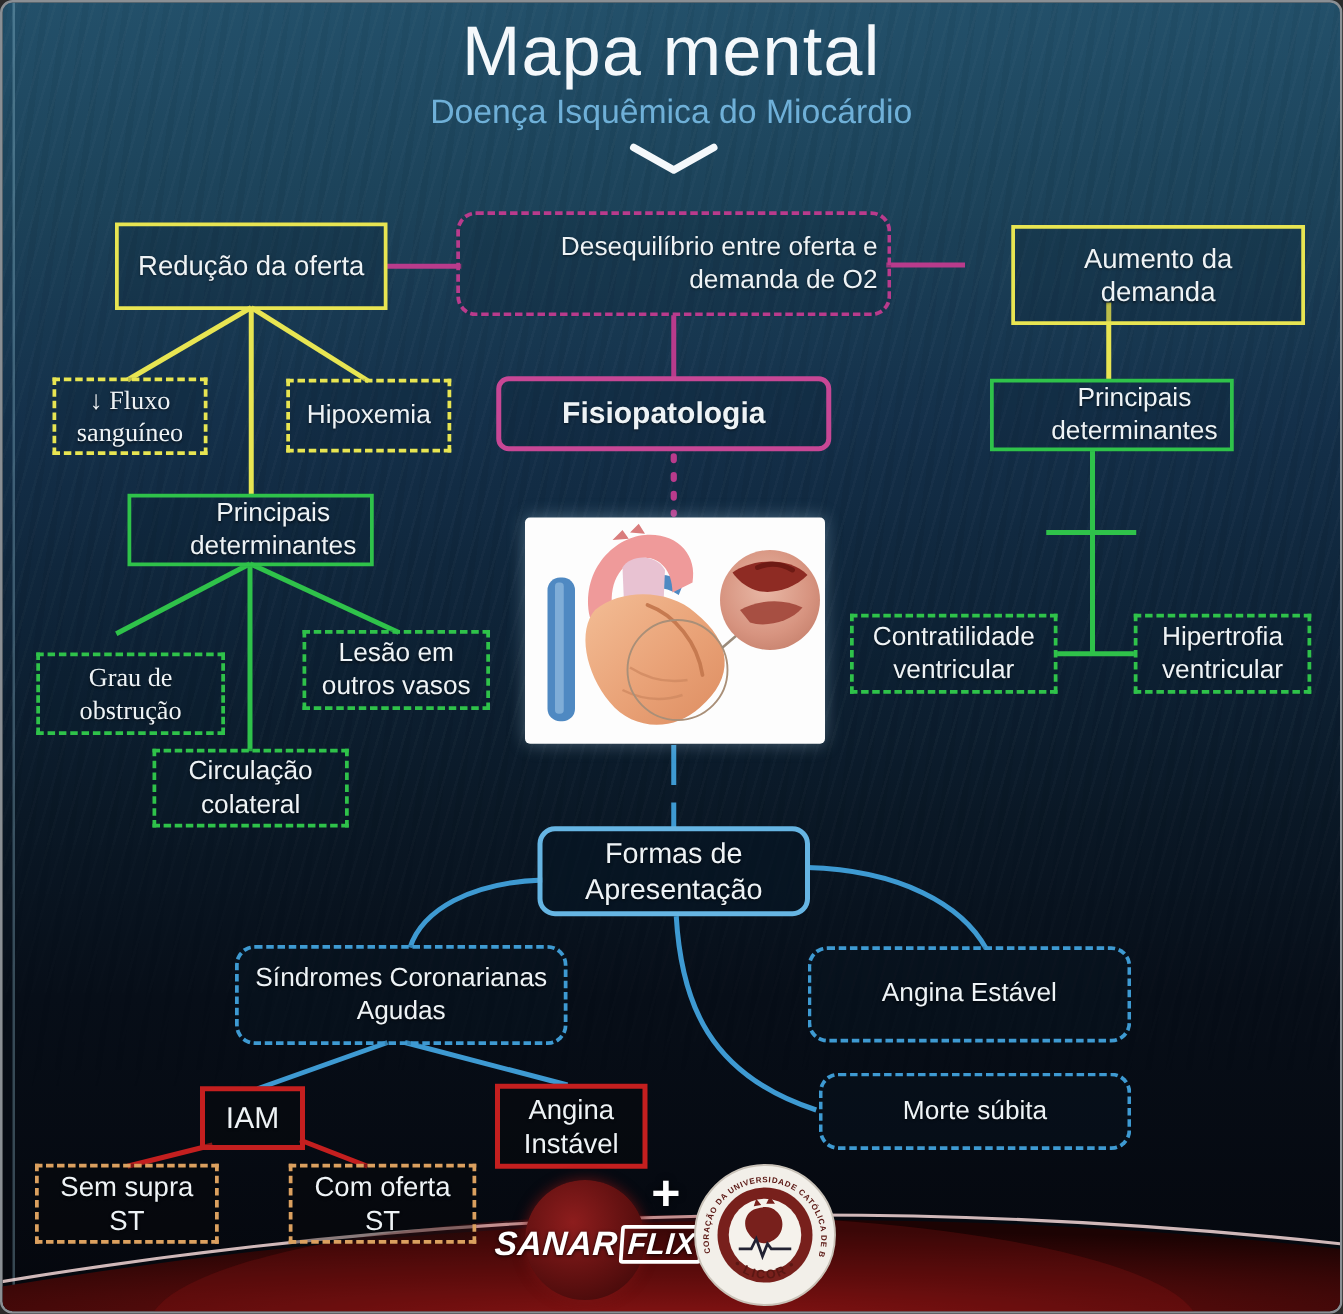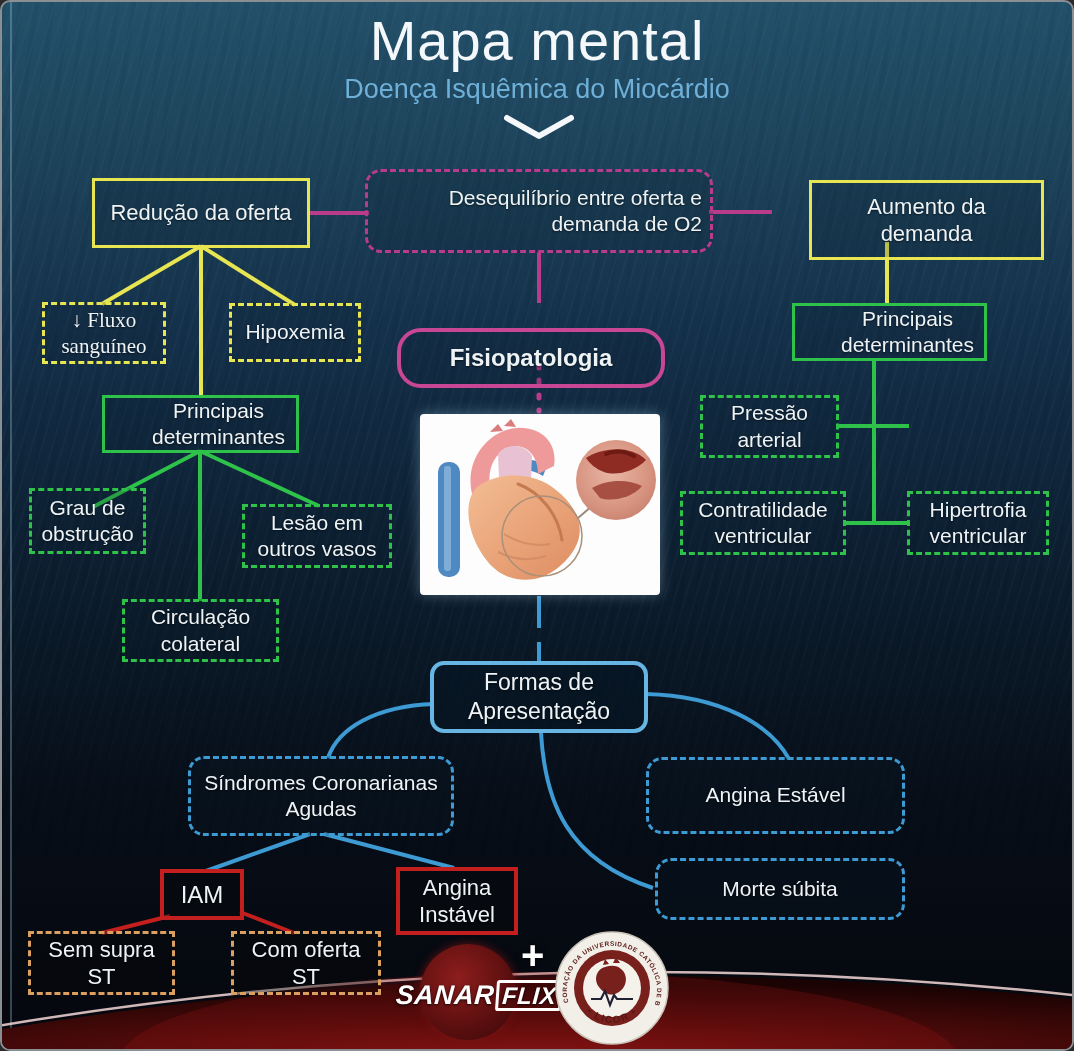--- a/index.html
+++ b/index.html
@@ -35,36 +35,36 @@
     position:absolute;display:flex;align-items:center;justify-content:center;
     text-align:center;color:#eef3f6;font-size:21px;line-height:1.25;
     background:rgba(8,28,44,0.20);box-sizing:border-box;padding:4px 8px;
     text-shadow:0 1px 2px rgba(0,0,0,.55);
   }
   .b-yellow-solid{border:3px solid #e8e552;}
   .b-yellow-dash{border:3px dashed #e8e552;}
   .b-green-solid{border:3px solid #2fc24a;padding-left:44px;}
   .b-green-dash{border:3px dashed #2fc24a;}
   .b-pink-dash{border:3px dashed #b93b8c;border-radius:16px;}
-  .b-pink-solid{border:4px solid #c74795;border-radius:24px;font-weight:bold;font-size:24px;margin-top:27px;}
+  .b-pink-solid{border:4px solid #c74795;border-radius:10px;font-weight:bold;font-size:24px;}
   .b-blue-solid{border:4px solid #66b5e3;border-radius:14px;font-weight:normal;font-size:23px;background:rgba(6,22,36,.55);}
   .b-blue-dash{border:3px dashed #3e9ad2;border-radius:16px;}
   .b-red-solid{border:4px solid #c41f1f;background:rgba(10,8,10,.35);}
   .b-orange-dash{border:3px dashed #dba05f;background:rgba(10,8,10,.35);}
   .serif{font-family:Liberation Serif, serif;}
   
   .n-reducao{left:90px;top:176px;width:218px;height:70px;font-size:22px;}
   .n-deseq{left:363px;top:167px;width:348px;height:84px;text-align:right;}
   .n-aumento{left:768px;top:178px;width:235px;height:80px;font-size:22px;margin-left:39px;}
   .n-fluxo{left:40px;top:300px;width:124px;height:62px;}
   .n-hipox{left:227px;top:301px;width:132px;height:59px;}
   .n-fisio{left:395px;top:299px;width:268px;height:60px;}
   .n-pdl{left:100px;top:393px;width:197px;height:58px;}
   .n-pdr{left:790px;top:301px;width:195px;height:58px;}
-  .n-grau{left:27px;top:486px;width:117px;height:66px;}
+  .n-grau{left:27px;top:520px;width:151px;height:66px;font-family:Liberation Serif, serif;}
   .n-lesao{left:240px;top:502px;width:150px;height:64px;}
   .n-circ{left:120px;top:597px;width:157px;height:63px;}
   .n-pressao{left:698px;top:393px;width:139px;height:63px;}
   .n-freq{left:905px;top:393px;width:142px;height:63px;}
   .n-contra{left:678px;top:489px;width:166px;height:64px;}
   .n-hiper{left:905px;top:489px;width:142px;height:64px;}
   .n-formas{left:428px;top:659px;width:218px;height:72px;}
   .n-sind{left:186px;top:754px;width:266px;height:80px;}
   .n-angest{left:644px;top:755px;width:259px;height:77px;}
   .n-morte{left:653px;top:856px;width:250px;height:62px;}
@@ -158,21 +158,20 @@
   <div class="node b-pink-dash n-deseq">Desequilíbrio entre oferta e demanda de O2</div>
   <div class="node b-yellow-solid n-aumento">Aumento da demanda</div>
   <div class="node b-yellow-dash n-fluxo serif">↓ Fluxo sanguíneo</div>
   <div class="node b-yellow-dash n-hipox">Hipoxemia</div>
   <div class="node b-pink-solid n-fisio">Fisiopatologia</div>
   <div class="node b-green-solid n-pdl">Principais determinantes</div>
   <div class="node b-green-solid n-pdr">Principais determinantes</div>
   <div class="node b-green-dash n-grau">Grau de obstrução</div>
   <div class="node b-green-dash n-lesao">Lesão em outros vasos</div>
   <div class="node b-green-dash n-circ">Circulação colateral</div>
-  <div class="node b-green-dash n-pressao">Pressão arterial</div>
   <div class="node b-green-dash n-contra">Contratilidade ventricular</div>
   <div class="node b-green-dash n-hiper">Hipertrofia ventricular</div>
   <div class="node b-blue-solid n-formas">Formas de Apresentação</div>
   <div class="node b-blue-dash n-sind">Síndromes Coronarianas Agudas</div>
   <div class="node b-blue-dash n-angest">Angina Estável</div>
   <div class="node b-blue-dash n-morte">Morte súbita</div>
   <div class="node b-red-solid n-iam">IAM</div>
   <div class="node b-red-solid n-anginst">Angina Instável</div>
   <div class="node b-orange-dash n-semst">Sem supra ST</div>
   <div class="node b-orange-dash n-comst">Com oferta ST</div>

